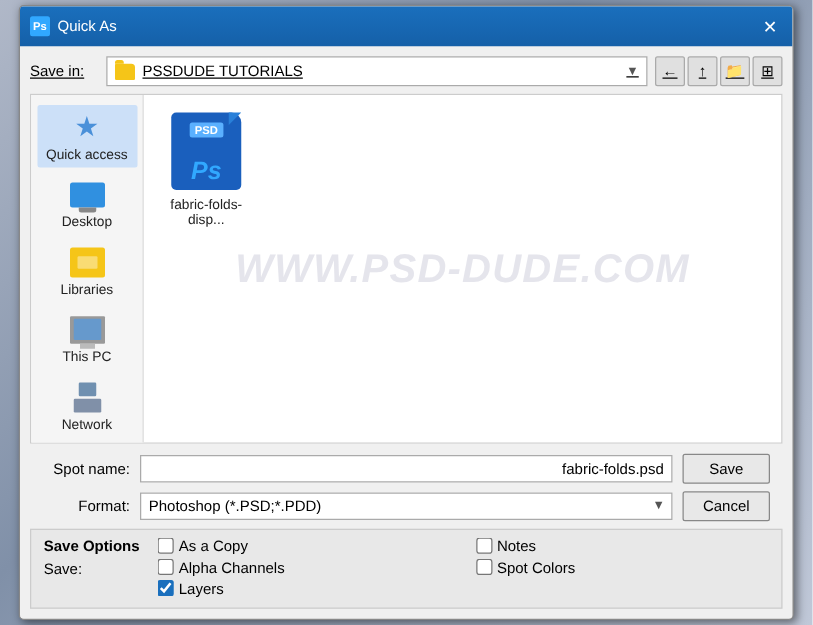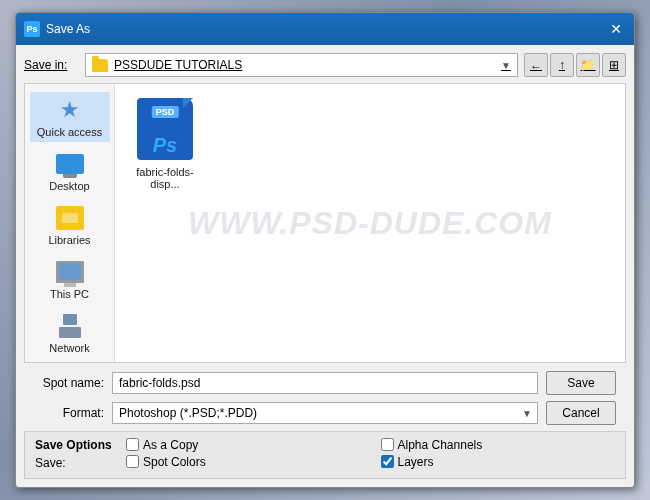--- a/index.html
+++ b/index.html
@@ -369,20 +369,21 @@
       min-width: 70px;
       text-align: right;
     }
     .form-input {
       flex: 1;
       height: 22px;
       border: 1px solid #aaa;
       padding: 0 6px;
       font-size: 12px;
       background: white;
+      text-align: right;
     }
     .form-select {
       flex: 1;
       height: 22px;
       border: 1px solid #aaa;
       padding: 0 6px;
       font-size: 12px;
       background: white;
       appearance: none;
       -webkit-appearance: none;
@@ -465,21 +466,21 @@
 </head>
 <body>
 
 <div class="dialog">
 
   <div class="title-bar">
     <div class="title-bar-left">
       <div class="ps-icon">
         <span>Ps</span>
       </div>
-      <span class="title-text">Save As</span>
+      <span class="title-text">Quick As</span>
     </div>
     <button class="close-btn">✕</button>
   </div>
 
   <div class="dialog-body">
 
     <div class="save-in-bar">
       <span class="save-in-label">Save in:</span>
       <div class="save-in-dropdown">
         <div class="folder-icon-yellow"></div>
@@ -565,20 +566,24 @@
     <div class="save-options">
       <div class="save-row">
         <div style="min-width:85px;">
           <div class="save-options-title">Save Options</div>
           <span class="save-label">Save:</span>
         </div>
         <div class="checkboxes-grid">
           <label class="checkbox-item">
             <input type="checkbox" style="">
             <span>As a Copy</span>
+          </label>
+          <label class="checkbox-item">
+            <input type="checkbox" style="">
+            <span>Notes</span>
           </label>
           <label class="checkbox-item">
             <input type="checkbox" style="">
             <span>Alpha Channels</span>
           </label>
           <label class="checkbox-item">
             <input type="checkbox" style="">
             <span>Spot Colors</span>
           </label>
           <label class="checkbox-item">

